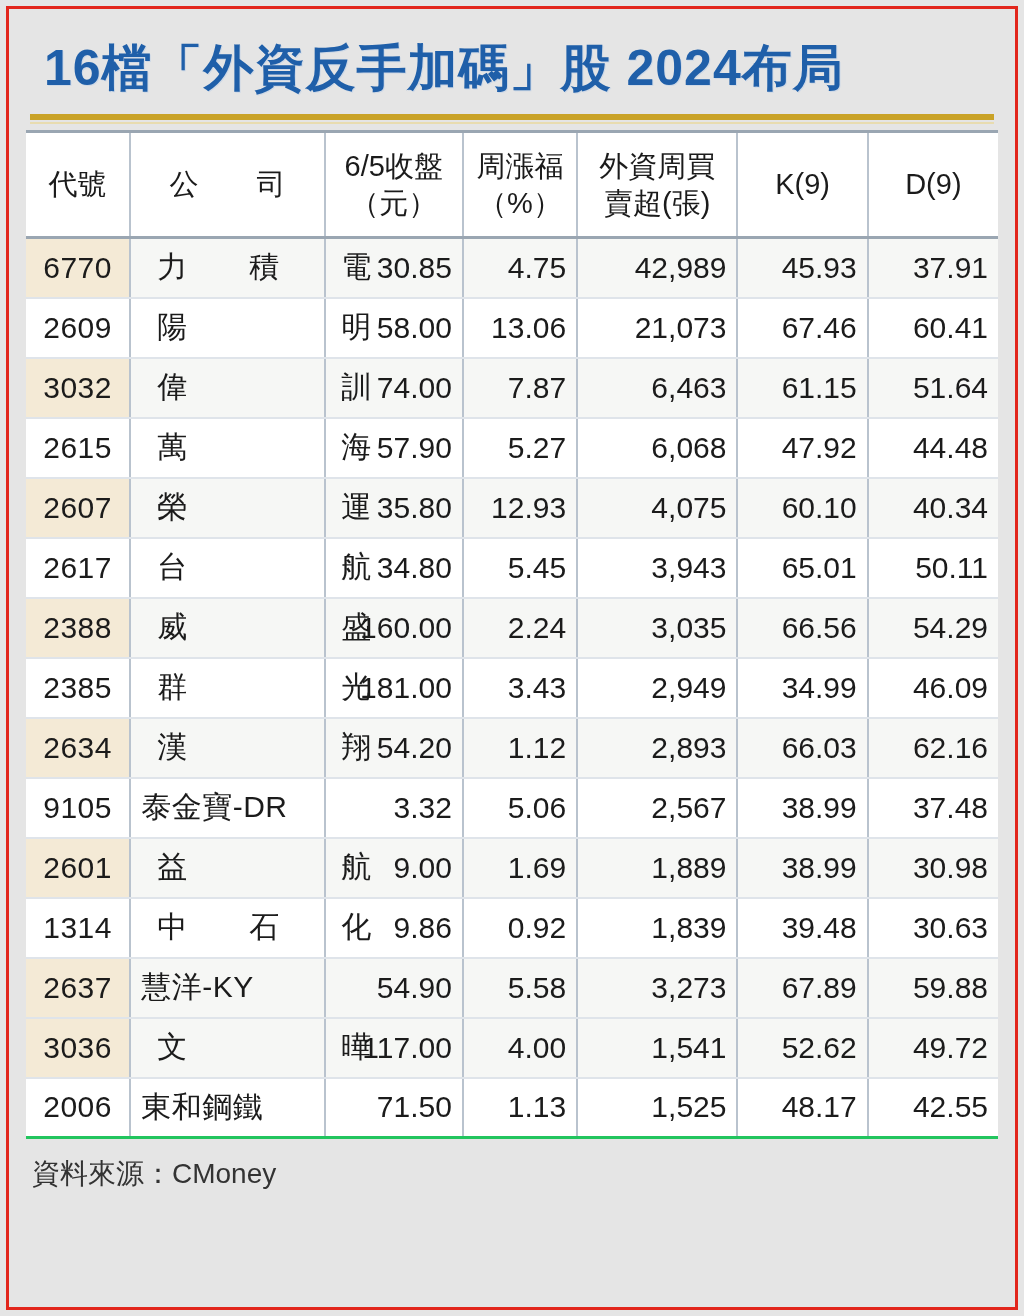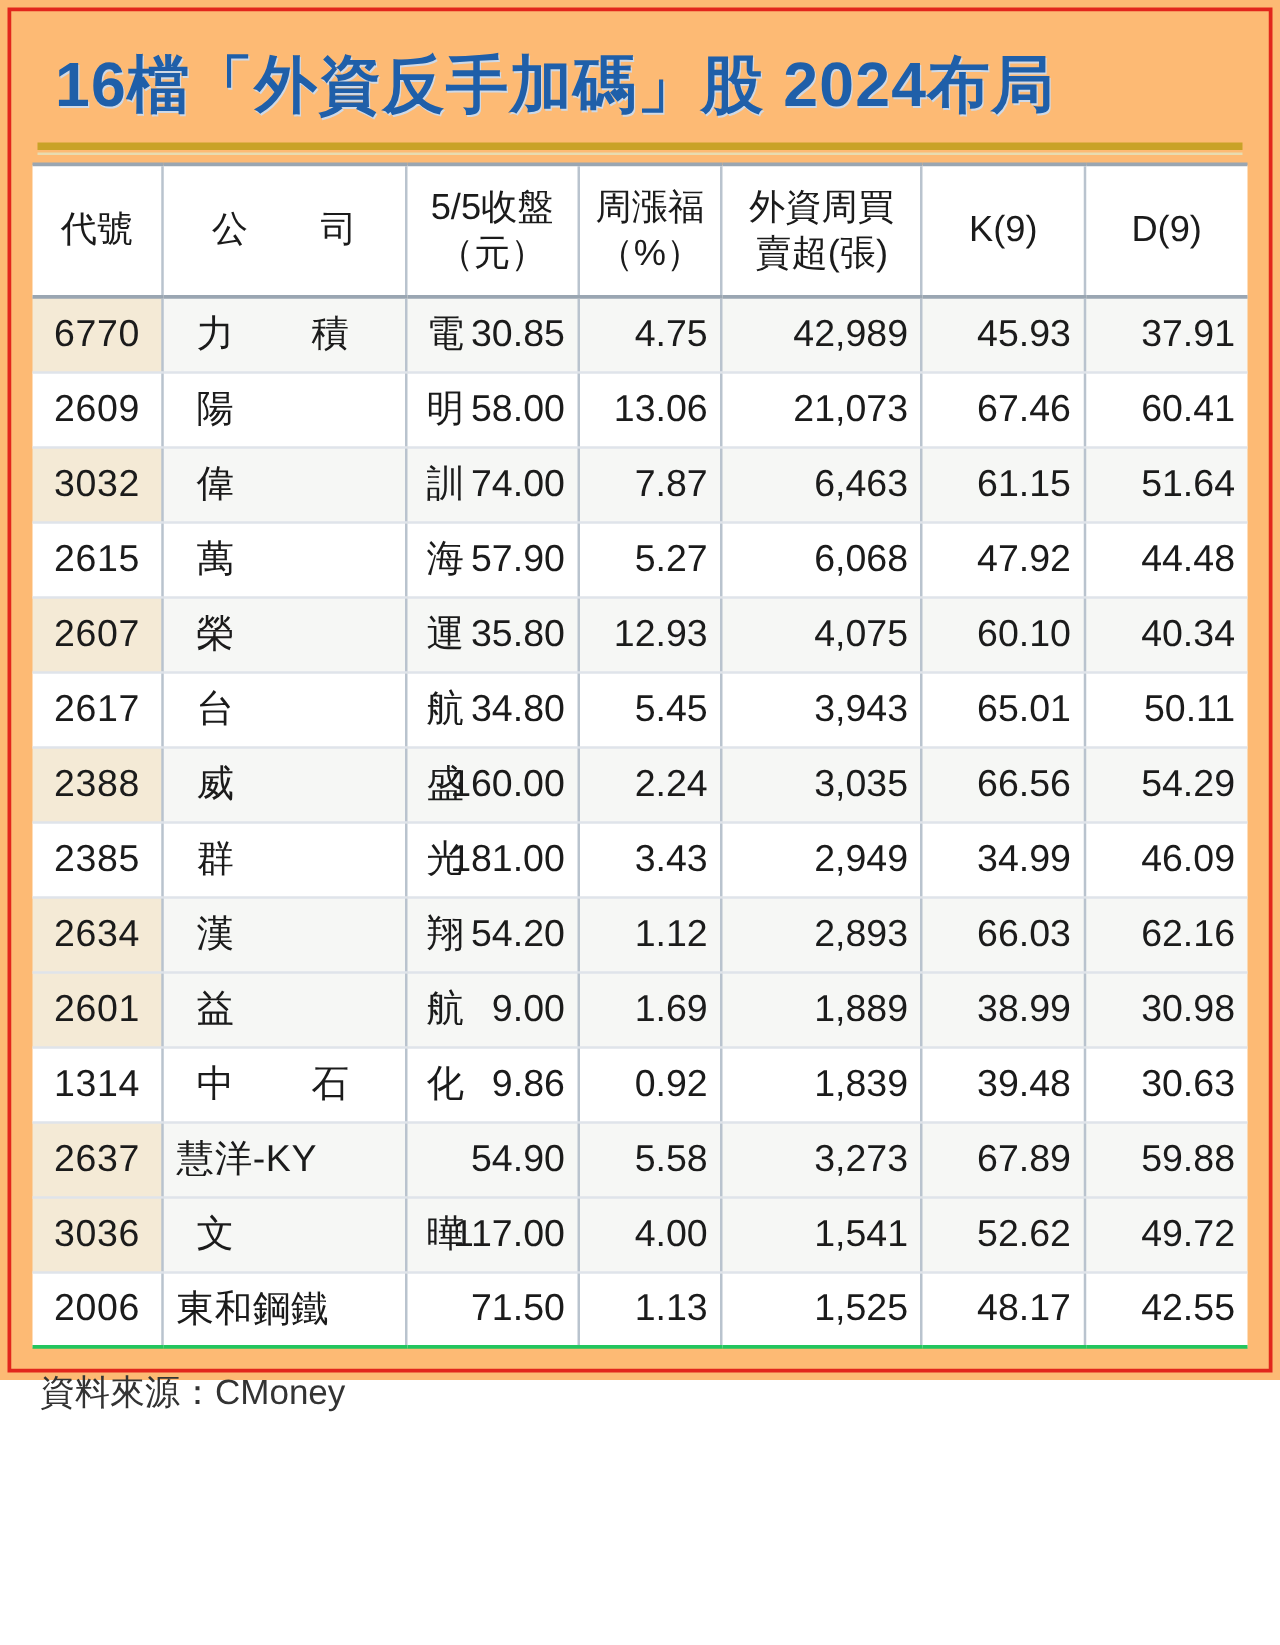--- a/index.html
+++ b/index.html
@@ -9,24 +9,24 @@
   }
   body {
     width: 1024px;
     height: 1316px;
     font-family: "Liberation Sans", sans-serif;
     overflow: hidden;
   }
   .page {
     position: relative;
     width: 1024px;
-    height: 1104px;
+    height: 1316px;
     box-sizing: border-box;
     padding: 8px;
-    background: #fdba74;
+    background: #e5e5e5;
   }
   .outer-frame {
     position: absolute;
     left: 6px;
     top: 6px;
     right: 6px;
     bottom: 6px;
     border: 3px solid #e2261c;
     box-sizing: border-box;
   }
@@ -163,21 +163,21 @@
       </colgroup>
       <thead>
         <tr>
           <th>
             <span class="hdr-two">代號</span>
           </th>
           <th>
             <span class="hdr-two">公　　司</span>
           </th>
           <th>
-            <span class="hdr-two">5/5收盤</span>
+            <span class="hdr-two">6/5收盤</span>
             <span class="hdr-two">（元）</span>
           </th>
           <th>
             <span class="hdr-two">周漲福</span>
             <span class="hdr-two">（%）</span>
           </th>
           <th>
             <span class="hdr-two">外資周買</span>
             <span class="hdr-two">賣超(張)</span>
           </th>
@@ -264,20 +264,29 @@
           </tr>
           <tr class="alt">
             <td class="code">2634</td>
             <td class="name spread">漢　　　翔</td>
             <td class="num">54.20</td>
             <td class="num">1.12</td>
             <td class="num">2,893</td>
             <td class="num">66.03</td>
             <td class="num">62.16</td>
           </tr>
+          <tr>
+            <td class="code">9105</td>
+            <td class="name">泰金寶-DR</td>
+            <td class="num">3.32</td>
+            <td class="num">5.06</td>
+            <td class="num">2,567</td>
+            <td class="num">38.99</td>
+            <td class="num">37.48</td>
+          </tr>
           <tr class="alt">
             <td class="code">2601</td>
             <td class="name spread">益　　　航</td>
             <td class="num">9.00</td>
             <td class="num">1.69</td>
             <td class="num">1,889</td>
             <td class="num">38.99</td>
             <td class="num">30.98</td>
           </tr>
           <tr>

